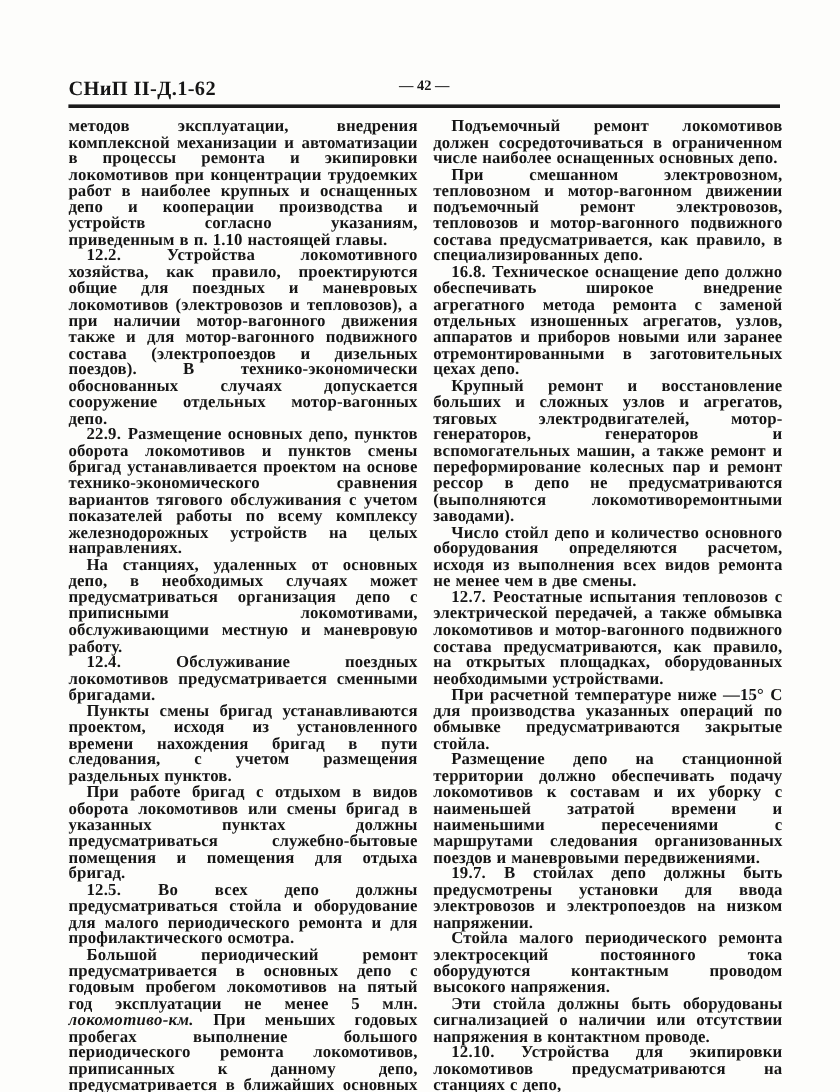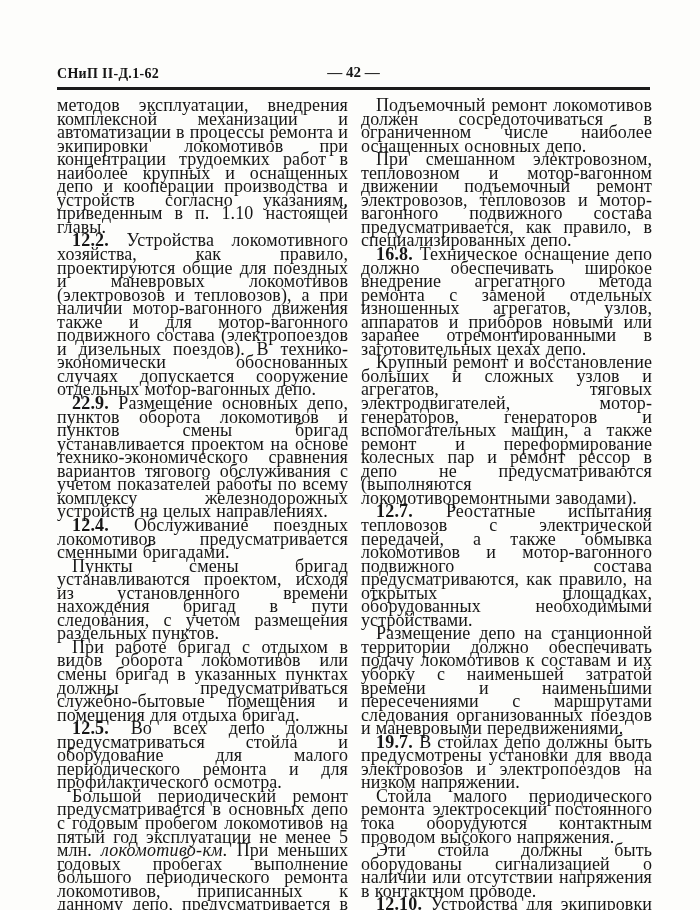--- a/index.html
+++ b/index.html
@@ -19,49 +19,50 @@
   }
   .running-head {
     position: relative;
     margin: 64px 50px 0 57px;
     border-bottom: 3px solid #1b1b1b;
     padding-bottom: 5px;
     height: 18px;
   }
   .doc-code {
     font-weight: bold;
-    font-size: 14px;
+    font-size: 17px;
     letter-spacing: 0.3px;
     text-align: center;
   }
   .page-number {
     position: absolute;
     left: 0;
     right: 0;
     top: 0;
     text-align: center;
     font-weight: bold;
-    font-size: 15px;
+    font-size: 12px;
   }
   .columns {
     display: flex;
     gap: 13px;
     margin: 9px 48px 0 57px;
   }
   .column {
     flex: 1 1 0;
     min-width: 0;
   }
   .column p {
     margin: 0;
-    font-size: 18px;
+    font-size: 14px;
     line-height: 13.55px;
     text-align: justify;
     letter-spacing: 0.1px;
     word-spacing: 0.5px;
+    font-weight: bold;
   }
   .column p.indent {
     text-indent: 15px;
   }
   .column p b {
     letter-spacing: 0.2px;
   }
   .column p i {
     letter-spacing: 0.3px;
   }
@@ -73,32 +74,35 @@
   <div class="running-head">
     <span class="doc-code">СНиП II-Д.1-62</span>
     <span class="page-number">— 42 —</span>
   </div>
 
   <div class="columns">
     <div class="column">
         <p>методов эксплуатации, внедрения комплексной механизации и автоматизации в процессы ремонта и экипировки локомотивов при концентрации трудоемких работ в наиболее крупных и оснащенных депо и кооперации производства и устройств согласно указаниям, приведенным в п. 1.10 настоящей главы.</p>
         <p class="indent"><b>12.2. </b>Устройства локомотивного хозяйства, как правило, проектируются общие для поездных и маневровых локомотивов (электровозов и тепловозов), а при наличии мотор-вагонного движения также и для мотор-вагонного подвижного состава (электропоездов и дизельных поездов). В технико-экономически обоснованных случаях допускается сооружение отдельных мотор-вагонных депо.</p>
         <p class="indent"><b>22.9. </b>Размещение основных депо, пунктов оборота локомотивов и пунктов смены бригад устанавливается проектом на основе технико-экономического сравнения вариантов тягового обслуживания с учетом показателей работы по всему комплексу железнодорожных устройств на целых направлениях.</p>
+        <p class="indent">На станциях, удаленных от основных депо, в необходимых случаях может предусматриваться организация депо с приписными локомотивами, обслуживающими местную и маневровую работу.</p>
         <p class="indent"><b>12.4. </b>Обслуживание поездных локомотивов предусматривается сменными бригадами.</p>
         <p class="indent">Пункты смены бригад устанавливаются проектом, исходя из установленного времени нахождения бригад в пути следования, с учетом размещения раздельных пунктов.</p>
         <p class="indent">При работе бригад с отдыхом в видов оборота локомотивов или смены бригад в указанных пунктах должны предусматриваться служебно-бытовые помещения и помещения для отдыха бригад.</p>
         <p class="indent"><b>12.5. </b>Во всех депо должны предусматриваться стойла и оборудование для малого периодического ремонта и для профилактического осмотра.</p>
         <p class="indent">Большой периодический ремонт предусматривается в основных депо с годовым пробегом локомотивов на пятый год эксплуатации не менее 5 млн. <i>локомотиво-км.</i> При меньших годовых пробегах выполнение большого периодического ремонта локомотивов, приписанных к данному депо, предусматривается в ближайших основных депо.</p>
       </div>
     <div class="column">
         <p class="indent">Подъемочный ремонт локомотивов должен сосредоточиваться в ограниченном числе наиболее оснащенных основных депо.</p>
         <p class="indent">При смешанном электровозном, тепловозном и мотор-вагонном движении подъемочный ремонт электровозов, тепловозов и мотор-вагонного подвижного состава предусматривается, как правило, в специализированных депо.</p>
         <p class="indent"><b>16.8. </b>Техническое оснащение депо должно обеспечивать широкое внедрение агрегатного метода ремонта с заменой отдельных изношенных агрегатов, узлов, аппаратов и приборов новыми или заранее отремонтированными в заготовительных цехах депо.</p>
         <p class="indent">Крупный ремонт и восстановление больших и сложных узлов и агрегатов, тяговых электродвигателей, мотор-генераторов, генераторов и вспомогательных машин, а также ремонт и переформирование колесных пар и ремонт рессор в депо не предусматриваются (выполняются локомотиворемонтными заводами).</p>
+        <p class="indent">Число стойл депо и количество основного оборудования определяются расчетом, исходя из выполнения всех видов ремонта не менее чем в две смены.</p>
         <p class="indent"><b>12.7. </b>Реостатные испытания тепловозов с электрической передачей, а также обмывка локомотивов и мотор-вагонного подвижного состава предусматриваются, как правило, на открытых площадках, оборудованных необходимыми устройствами.</p>
+        <p class="indent">При расчетной температуре ниже —15° С для производства указанных операций по обмывке предусматриваются закрытые стойла.</p>
         <p class="indent">Размещение депо на станционной территории должно обеспечивать подачу локомотивов к составам и их уборку с наименьшей затратой времени и наименьшими пересечениями с маршрутами следования организованных поездов и маневровыми передвижениями.</p>
         <p class="indent"><b>19.7. </b>В стойлах депо должны быть предусмотрены установки для ввода электровозов и электропоездов на низком напряжении.</p>
         <p class="indent">Стойла малого периодического ремонта электросекций постоянного тока оборудуются контактным проводом высокого напряжения.</p>
         <p class="indent">Эти стойла должны быть оборудованы сигнализацией о наличии или отсутствии напряжения в контактном проводе.</p>
         <p class="indent"><b>12.10. </b>Устройства для экипировки локомотивов предусматриваются на станциях с депо,</p>
       </div>
   </div>
 </div>
 
 </body></html>

